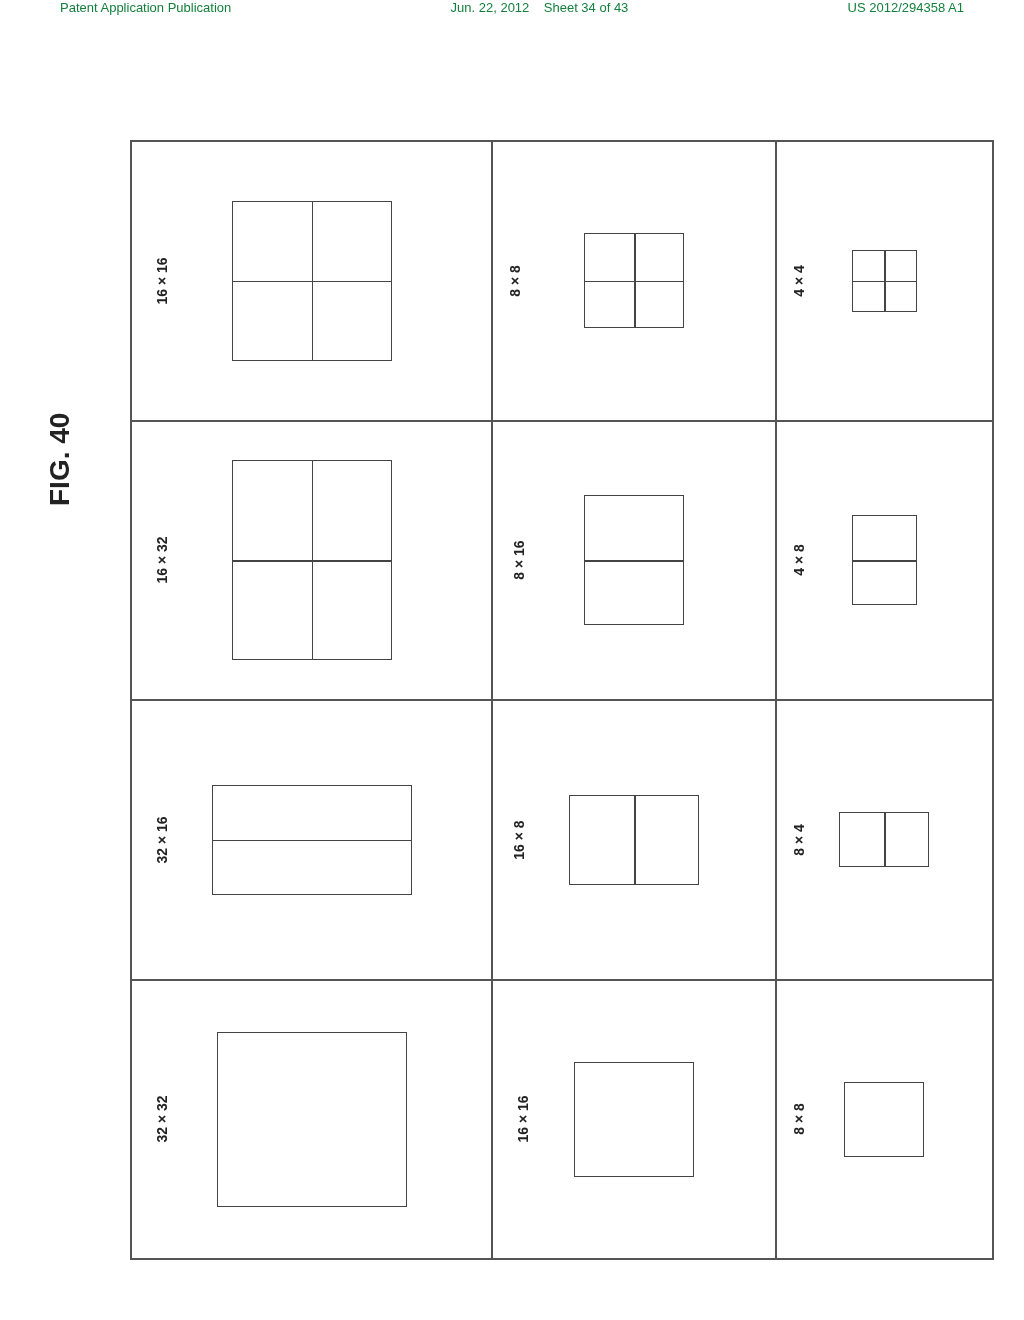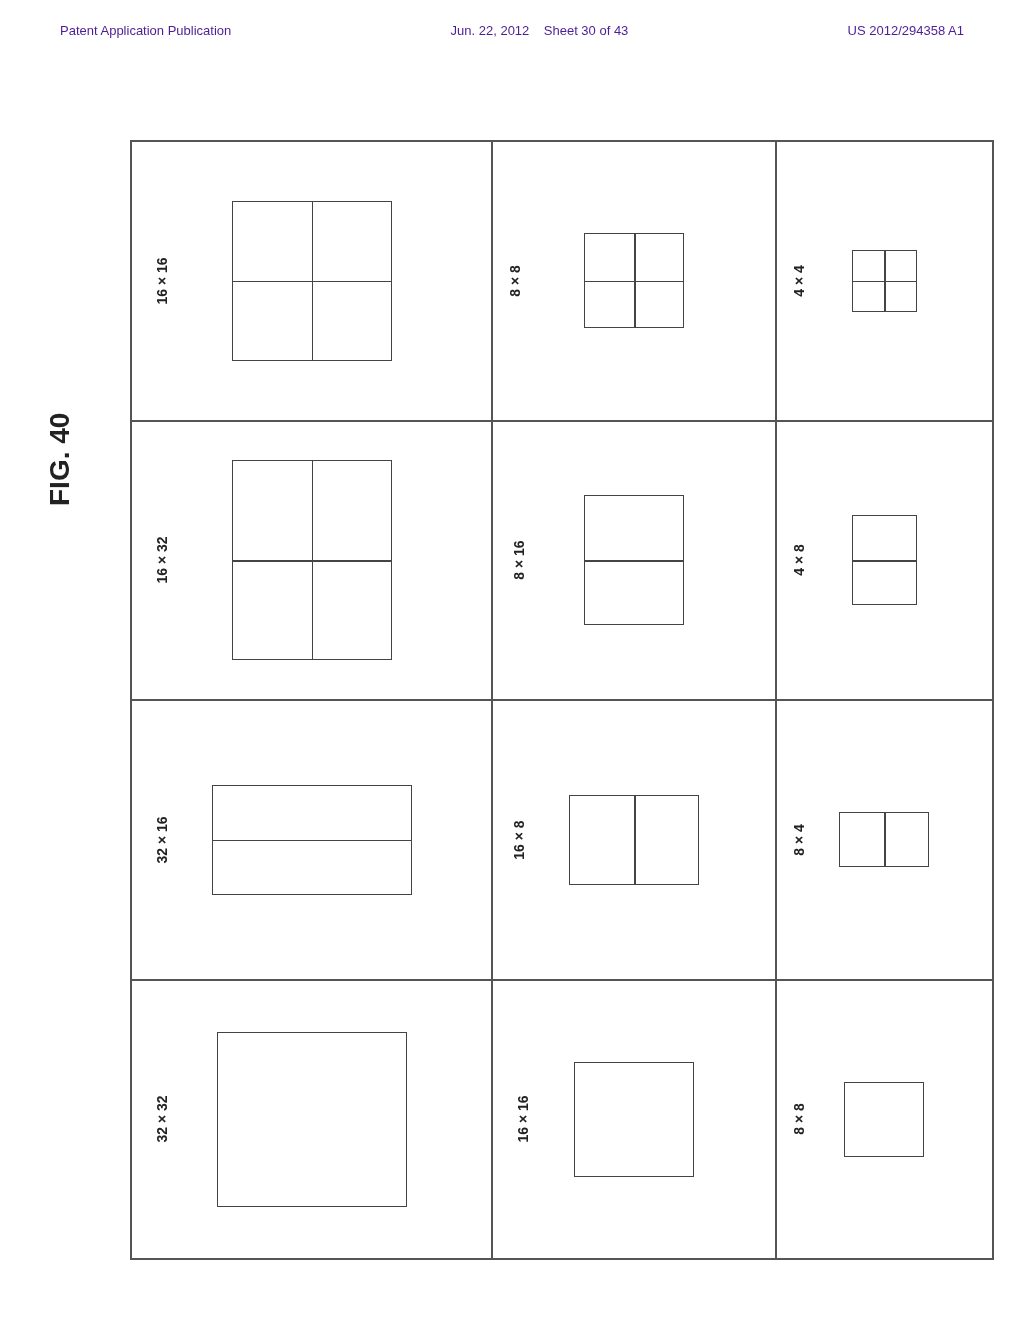--- a/index.html
+++ b/index.html
@@ -9,23 +9,23 @@
       background: #fff;
       font-family: Arial, sans-serif;
       position: relative;
       overflow: hidden;
     }
 
     .header {
       display: flex;
       justify-content: space-between;
       align-items: center;
-      padding: 23px 60px 0 60px;
+      padding: 0 60px 0 60px;
       font-size: 13px;
-      color: #4c1d95;
+      color: #15803d;
     }
 
     .fig-label {
       position: absolute;
       left: 60px;
       top: 490px;
       font-size: 28px;
       font-weight: bold;
       color: #222;
       transform: rotate(-90deg);
@@ -191,21 +191,21 @@
     }
 
   </style>
 </head>
 <body>
 
 <div class="header">
   <span>Patent Application Publication</span>
   <span>
     <span>Jun. 22, 2012</span>&nbsp;&nbsp;&nbsp;
-    <span>Sheet 30 of 43</span>
+    <span>Sheet 34 of 43</span>
   </span>
   <span>US 2012/294358 A1</span>
 </div>
 
 <div class="fig-label">FIG. 40</div>
 
 <div class="main-content">
   <div class="outer-border">
     <div class="columns">
 

